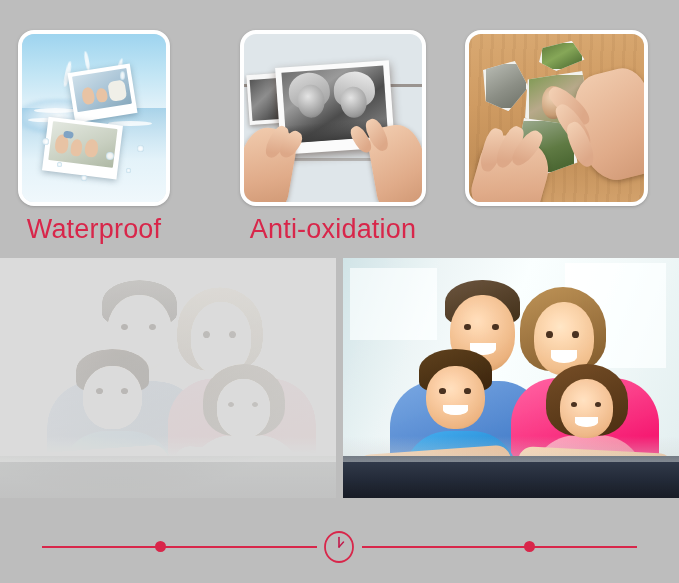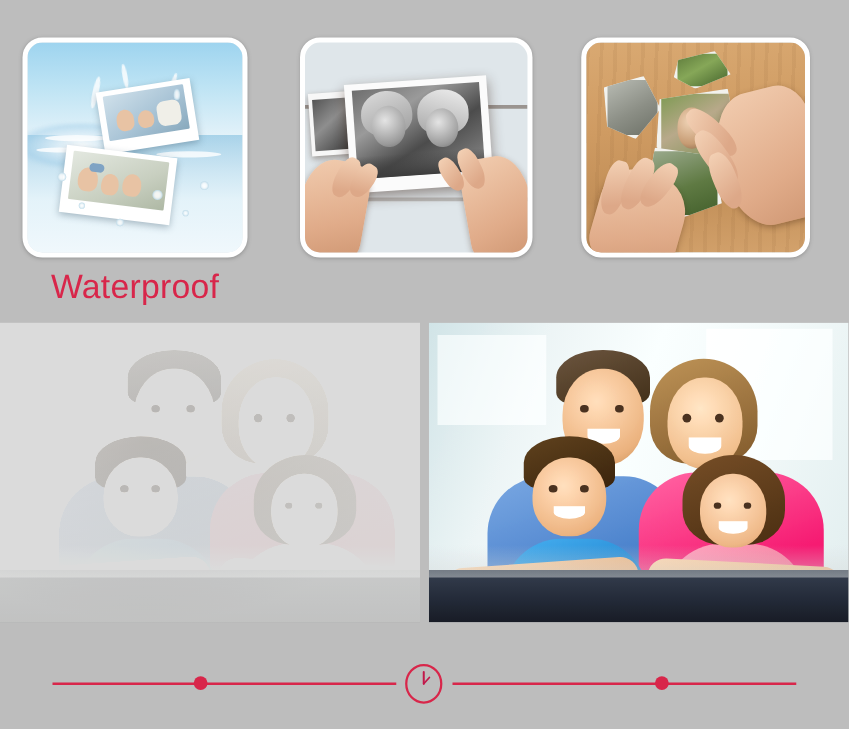--- a/index.html
+++ b/index.html
@@ -10,21 +10,21 @@
     overflow:hidden;
     position:relative;
   }
   .stage{position:absolute;inset:0;background:#bdbdbd;}
 
   
   .features{
     position:absolute;left:0;top:0;width:679px;height:256px;
   }
   .feature{position:absolute;top:30px;height:176px;}
-  .feature.f1{left:18px;width:180px;}
+  .feature.f1{left:18px;width:152px;}
   .feature.f2{left:240px;width:186px;}
   .feature.f3{left:465px;width:183px;}
 
   .card{
     position:absolute;left:0;top:0;right:0;bottom:0;
     border:4px solid #ffffff;
     border-radius:16px;
     overflow:hidden;
     box-shadow:0 1px 3px rgba(90,90,90,.35);
     background:#dfe6ea;
@@ -204,20 +204,21 @@
 
           <div class="hand" style="left:-2%;top:56%;width:30%;height:46%;border-radius:44% 30% 18% 26%;transform:rotate(10deg);"></div>
           <div class="finger" style="left:14%;top:54%;width:9%;height:20%;transform:rotate(28deg);"></div>
           <div class="finger" style="left:22%;top:57%;width:9%;height:17%;transform:rotate(34deg);"></div>
 
           <div class="hand" style="left:72%;top:54%;width:30%;height:48%;border-radius:28% 44% 26% 18%;transform:rotate(-10deg);"></div>
           <div class="finger" style="left:70%;top:50%;width:9%;height:20%;transform:rotate(-26deg);"></div>
           <div class="finger" style="left:62%;top:54%;width:8%;height:17%;transform:rotate(-32deg);"></div>
         </div>
       </div>
+      <div class="f-label">Anti-oxidation</div>
     </div>
 
     <div class="feature f3">
       <div class="card">
         <div class="card-inner">
           <div class="wood3"></div>
 
           <div class="torn" style="left:8%;top:16%;width:26%;height:30%;
                clip-path:polygon(0 18%,70% 0,100% 52%,56% 100%,6% 80%);">
             <div class="torn-i grayrock"></div>

